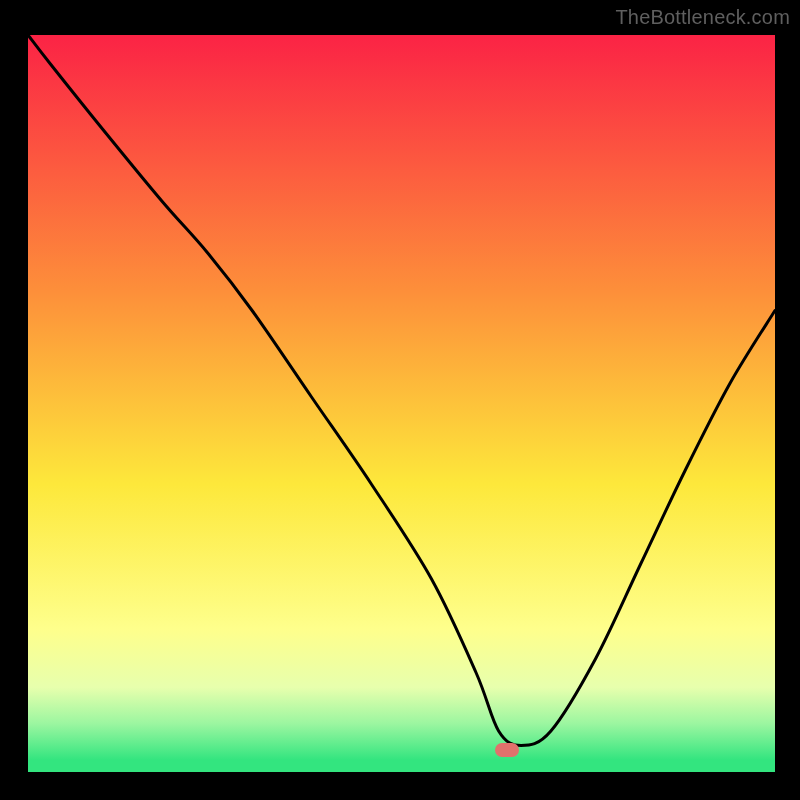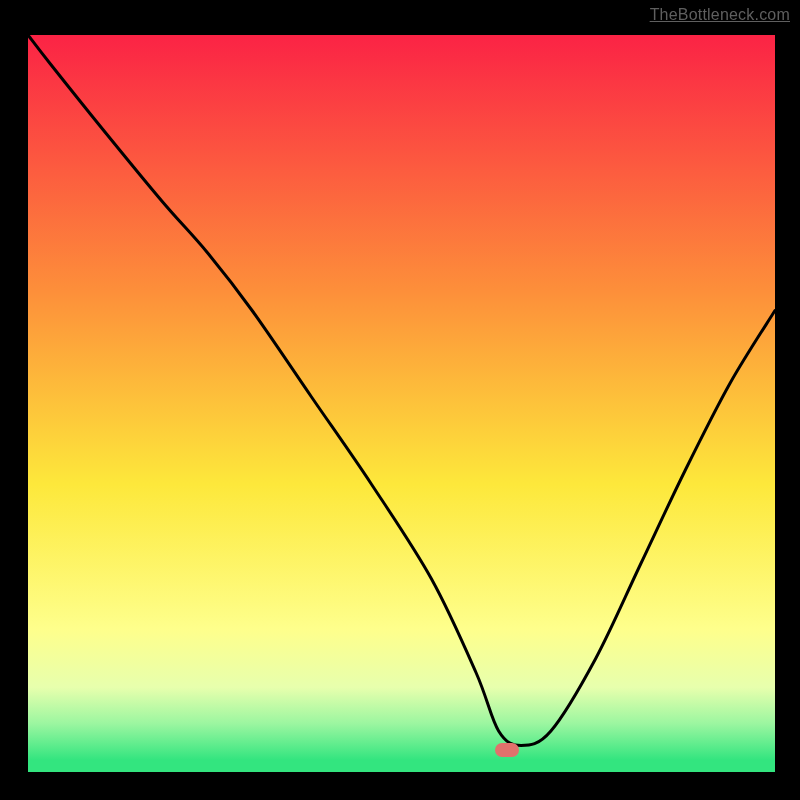--- a/index.html
+++ b/index.html
@@ -15,24 +15,23 @@
     position: relative;
     width: 800px;
     height: 800px;
     background: #000;
   }
   .attribution {
     position: absolute;
     top: 6px;
     right: 10px;
     color: #5f5f5f;
-    font-size: 16px;
+    font-size: 20px;
     font-weight: 500;
     letter-spacing: 0.2px;
-    text-decoration: underline;
   }
   .plot-wrap {
     position: absolute;
     left: 28px;
     top: 35px;
     
     width: 747px;
     height: 725px;
   }
   .plot-wrap svg {

